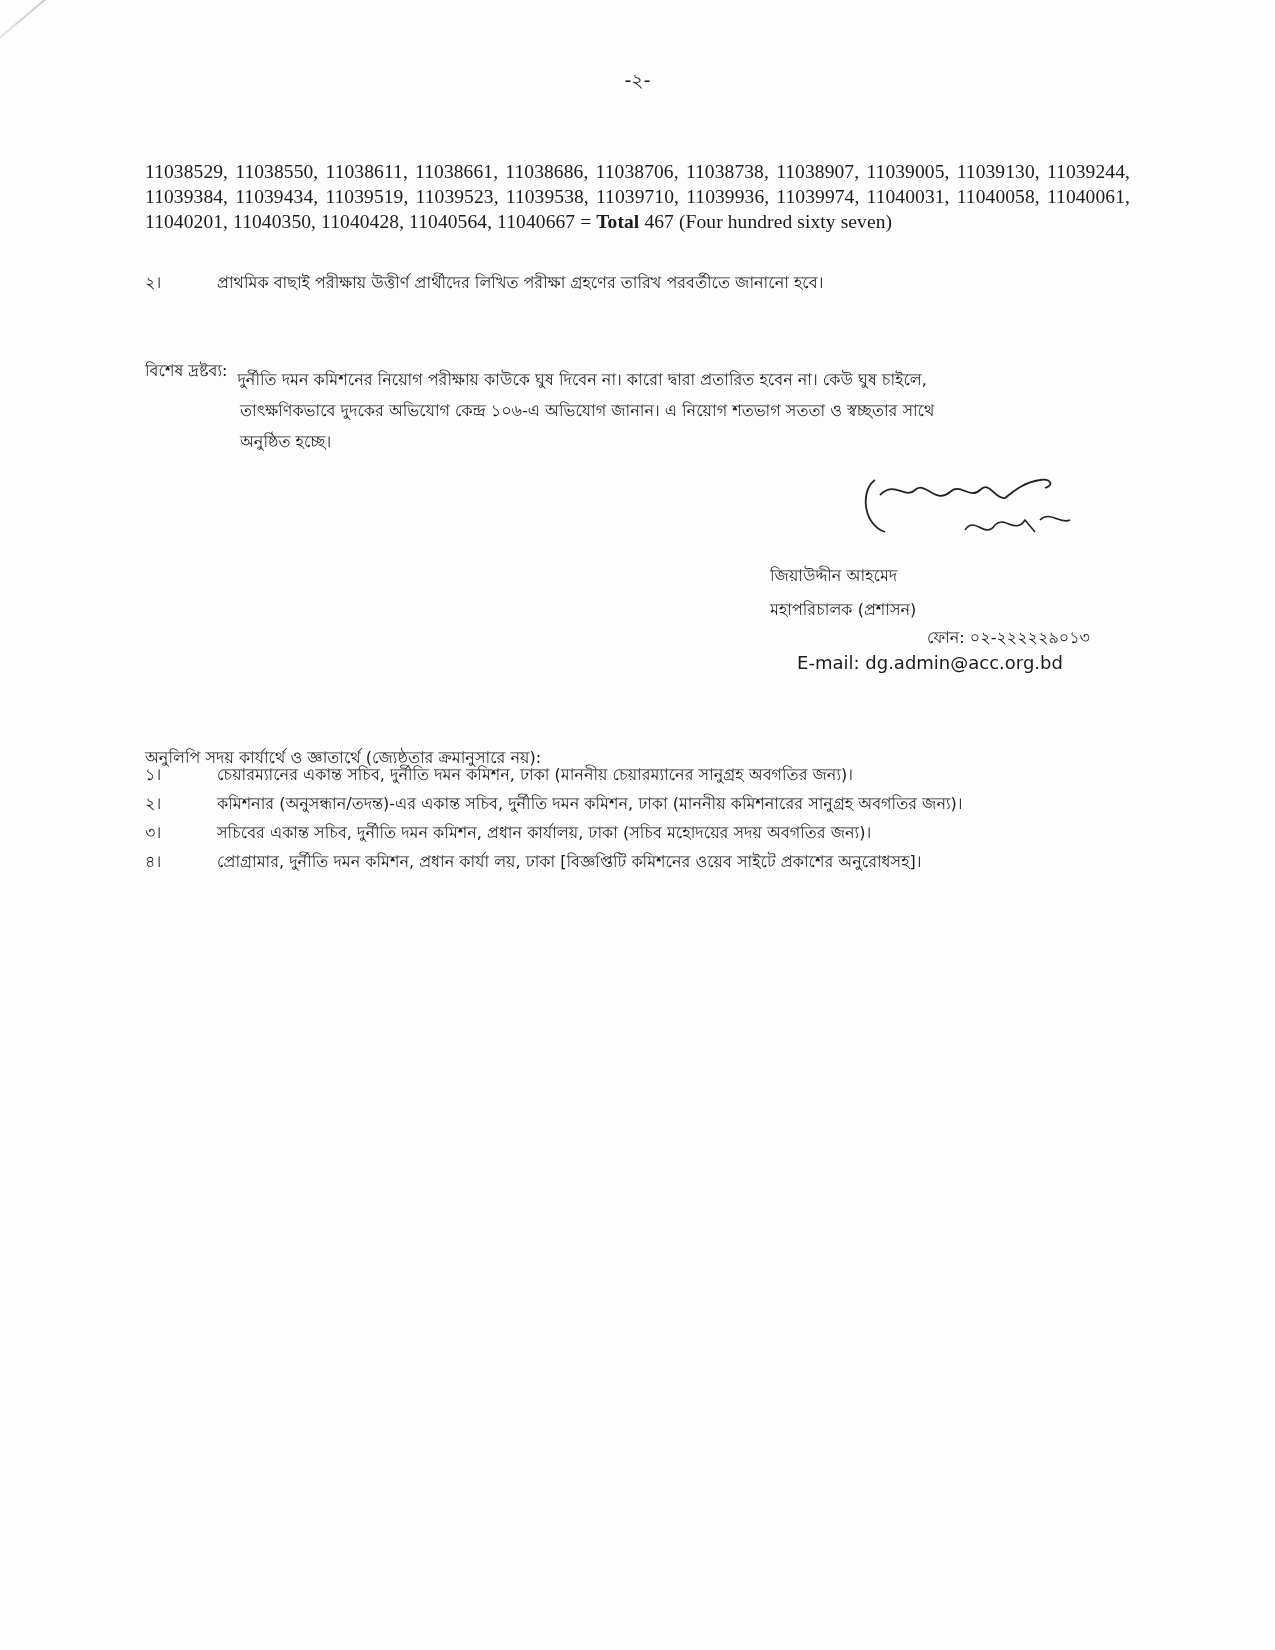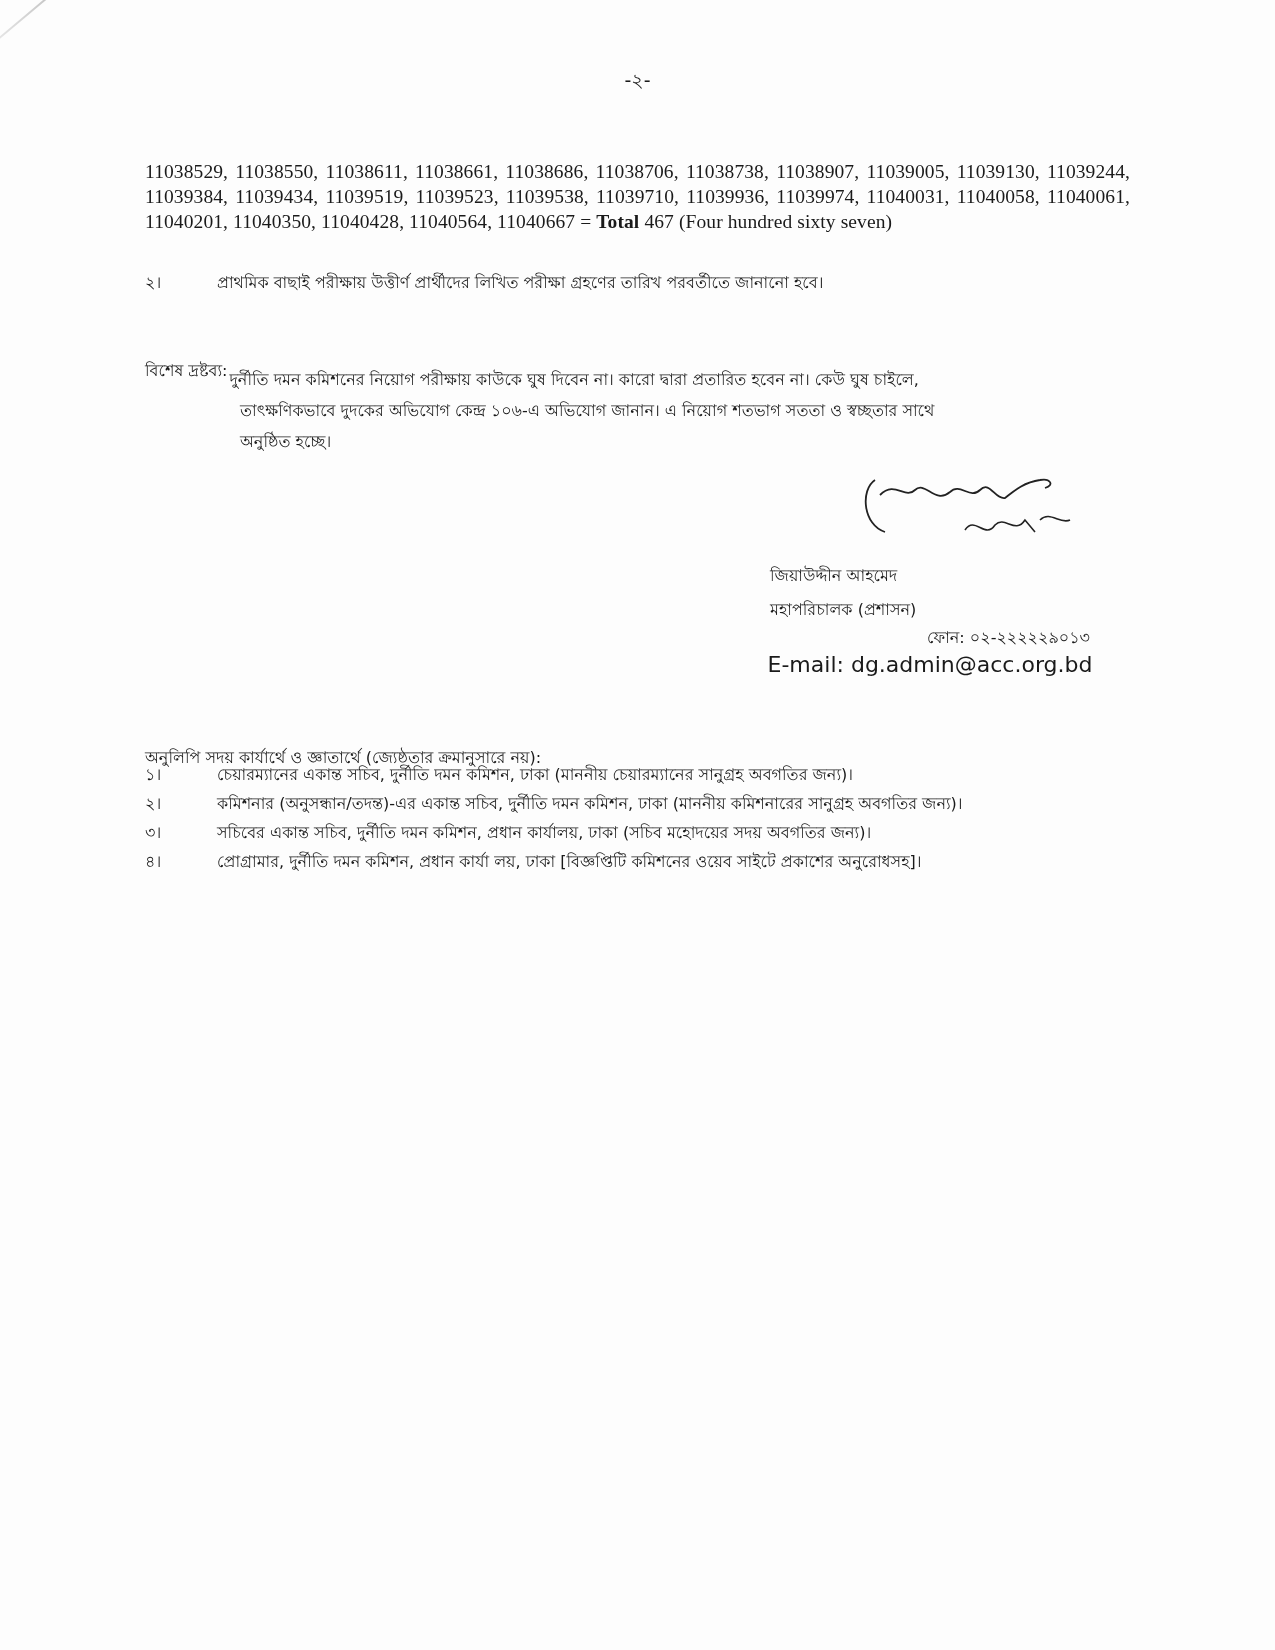--- a/index.html
+++ b/index.html
@@ -37,38 +37,38 @@
     }
     .item2 {
       position: absolute; left: 145px; top: 270px; width: 985px;
       display: flex;
     }
     .num { width: 72px; flex: none; }
     .note {
       position: absolute; left: 145px; top: 355px; width: 985px;
       line-height: 31px;
     }
-    .note .label { float: left; margin-right: 2px; }
+    .note .label { float: left; margin-right: 10px; }
     .note .body {
       display: block; text-align: justify; margin-top: 9px;
     }
     .note .cont { display: block; padding-left: 95px; text-align: justify; }
     .sig-area {
       position: absolute; left: 770px; top: 470px; width: 320px;
       text-align: center;
     }
     .signature {
       position: absolute; left: 85px; top: 0; width: 220px; height: 80px;
     }
     .sig-name { position: absolute; top: 93px; left: 0; width: 320px; text-align: left; }
     .sig-title { position: absolute; top: 127px; left: 0; width: 320px; text-align: left; }
     .sig-phone { position: absolute; top: 155px; left: 0; width: 320px; text-align: right; }
     .sig-email {
       position: absolute; top: 182px; left: -10px; width: 340px; text-align: center;
-      font-family: "DejaVu Sans", sans-serif; font-size: 22px;
+      font-family: "DejaVu Sans", sans-serif; font-size: 18px;
     }
     .copy-head { position: absolute; left: 145px; top: 745px; }
     .copy-list { position: absolute; left: 145px; top: 760px; width: 985px; }
     .copy-item { display: flex; height: 29px; line-height: 29px; }
   </style>
 </head>
 <body>
 
 <div class="fold"></div>
 

